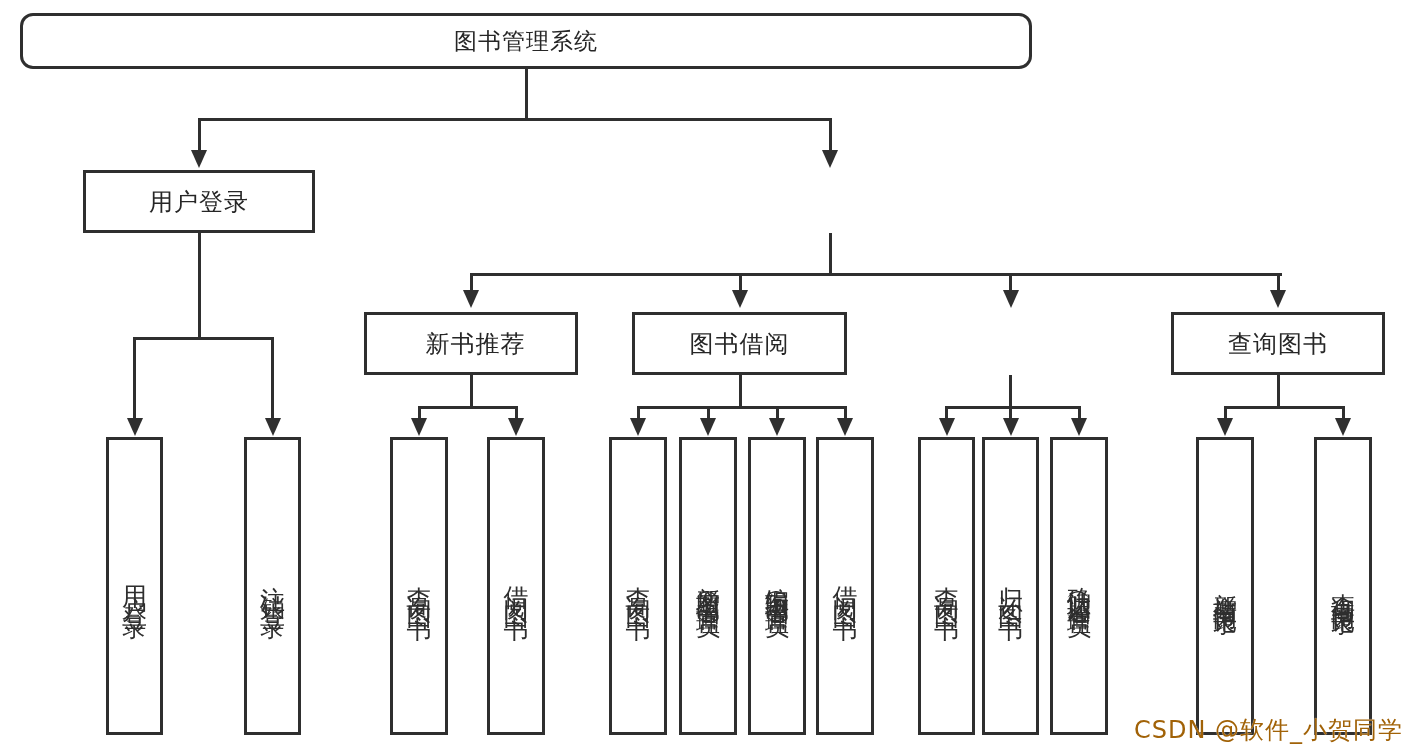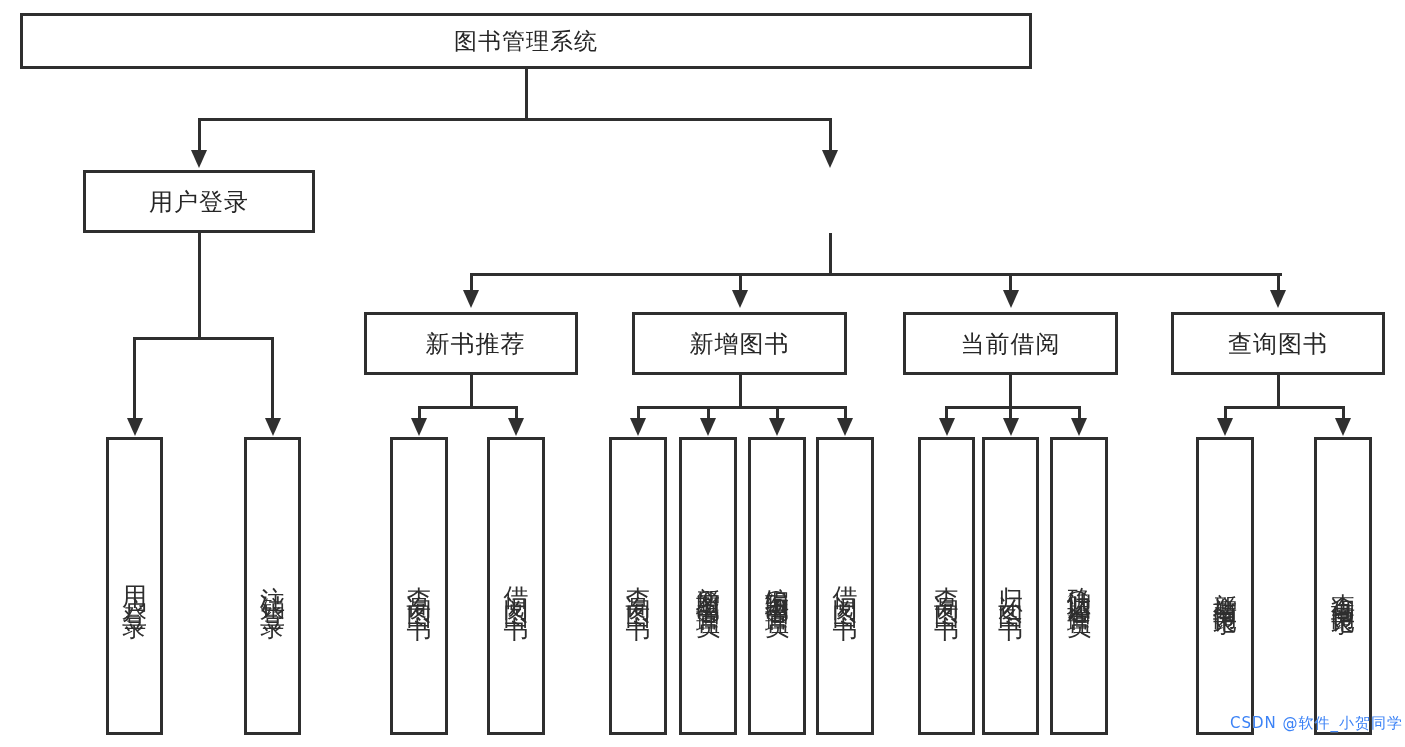--- a/index.html
+++ b/index.html
@@ -33,49 +33,46 @@
 
   
   .arr{
     position:absolute;width:0;height:0;
     border-left:8px solid transparent;border-right:8px solid transparent;
     border-top:18px solid #2f2f2f;
   }
 
   .watermark{
     position:absolute;right:2px;top:714px;
-    color:#3b82f6;font-size:15px;letter-spacing:1px;
+    color:#a16207;font-size:24px;letter-spacing:1px;
     text-shadow:0 0 1px #ffffff;
   }
 </style>
 </head>
 <body>
 
 <div id="canvas">
 
-  <div class="hbox root" style="left:20px;top:13px;width:1012px;height:56px;">
+  <div class="hbox root" style="left:20px;top:13px;width:1012px;height:56px;border-radius:13px;">
     <span>图书管理系统</span>
   </div>
 
   <div class="hbox" style="left:83px;top:170px;width:232px;height:63px;">
     <span>用户登录</span>
   </div>
 
 
   <div class="hbox" style="left:364px;top:312px;width:214px;height:63px;padding-left:9px;">
     <span>新书推荐</span>
   </div>
 
   <div class="hbox" style="left:632px;top:312px;width:215px;height:63px;">
-    <span>新增图书</span>
+    <span>图书借阅</span>
   </div>
 
-  <div class="hbox" style="left:903px;top:312px;width:215px;height:63px;">
-    <span>当前借阅</span>
-  </div>
 
   <div class="hbox" style="left:1171px;top:312px;width:214px;height:63px;">
     <span>查询图书</span>
   </div>
 
   <div class="vbox" style="left:106px;top:437px;width:57px;height:298px;">
     <span>用户登录</span>
   </div>
   <div class="vbox" style="left:244px;top:437px;width:57px;height:298px;">
     <span>注销登录</span>

